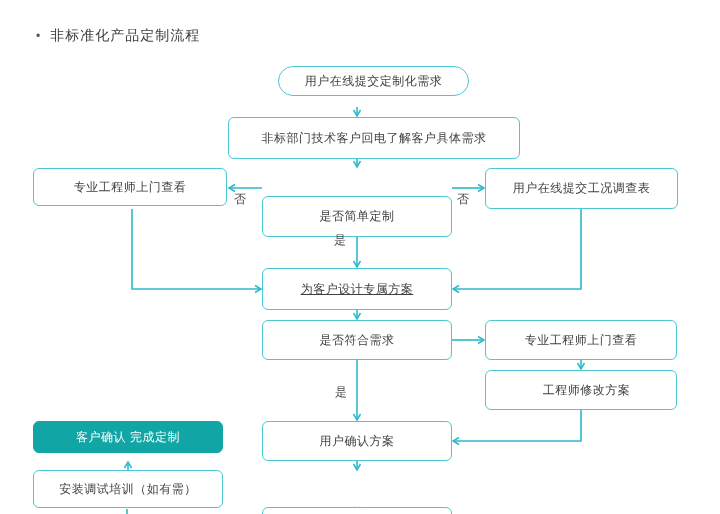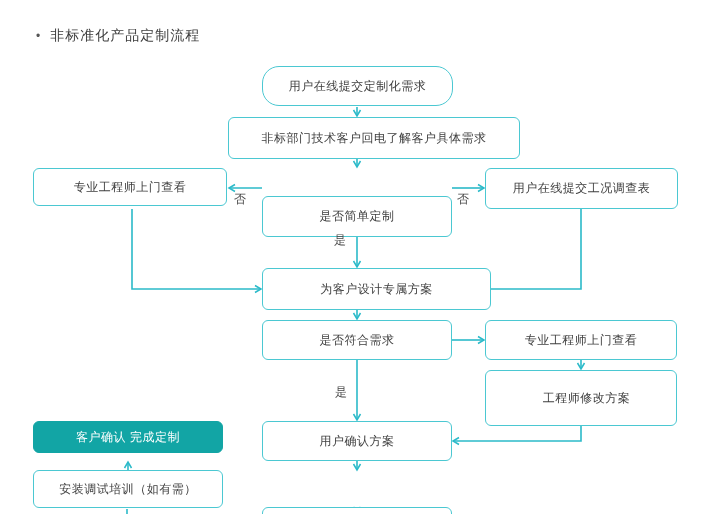--- a/index.html
+++ b/index.html
@@ -63,45 +63,45 @@
   <path class="wire" d="M452 340 H484" marker-end="url(#arr)"></path>
   <path class="wire" d="M581 360 V369" marker-end="url(#arr)"></path>
   <path class="wire" d="M581 410 V441 H453" marker-end="url(#arr)"></path>
   <path class="wire" d="M357 360 V420" marker-end="url(#arr)"></path>
   <path class="wire" d="M357 461 V470" marker-end="url(#arr)"></path>
   <path class="wire" d="M357 509 V513" marker-end="url(#arr)"></path>
   <path class="wire" d="M127 509 V514"></path>
   <path class="wire" d="M128 470 V462" marker-end="url(#arr)"></path>
 </svg>
 
-<div class="node" style="left:262px;top:66px;width:191px;height:40px;border-radius:17px;">
+<div class="node" style="left:278px;top:66px;width:191px;height:30px;border-radius:17px;">
     <span>用户在线提交定制化需求</span>
   </div>
 <div class="node" style="left:228px;top:117px;width:292px;height:42px;">
     <span>非标部门技术客户回电了解客户具体需求</span>
   </div>
 <div class="node" style="left:33px;top:168px;width:194px;height:38px;">
     <span>专业工程师上门查看</span>
   </div>
 <div class="node" style="left:262px;top:168px;width:190px;height:41px;margin-top:28px;">
     <span>是否简单定制</span>
   </div>
 <div class="node" style="left:485px;top:168px;width:193px;height:41px;">
     <span>用户在线提交工况调查表</span>
   </div>
-<div class="node" style="left:262px;top:268px;width:229px;height:42px;">
+<div class="node" style="left:262px;top:268px;width:190px;height:42px;text-decoration:underline;">
     <span>为客户设计专属方案</span>
   </div>
 <div class="node" style="left:262px;top:320px;width:190px;height:40px;">
     <span>是否符合需求</span>
   </div>
 <div class="node" style="left:485px;top:320px;width:192px;height:40px;">
     <span>专业工程师上门查看</span>
   </div>
-<div class="node" style="left:485px;top:370px;width:192px;height:56px;padding-left:11px;">
+<div class="node" style="left:485px;top:370px;width:192px;height:40px;padding-left:11px;">
     <span>工程师修改方案</span>
   </div>
 <div class="node" style="left:262px;top:421px;width:190px;height:40px;">
     <span>用户确认方案</span>
   </div>
 <div class="node" style="left:262px;top:471px;width:190px;height:38px;margin-top:36px;">
     <span>签订合同</span>
   </div>
 <div class="node filled" style="left:33px;top:421px;width:190px;height:32px;">
     <span>客户确认 完成定制</span>

